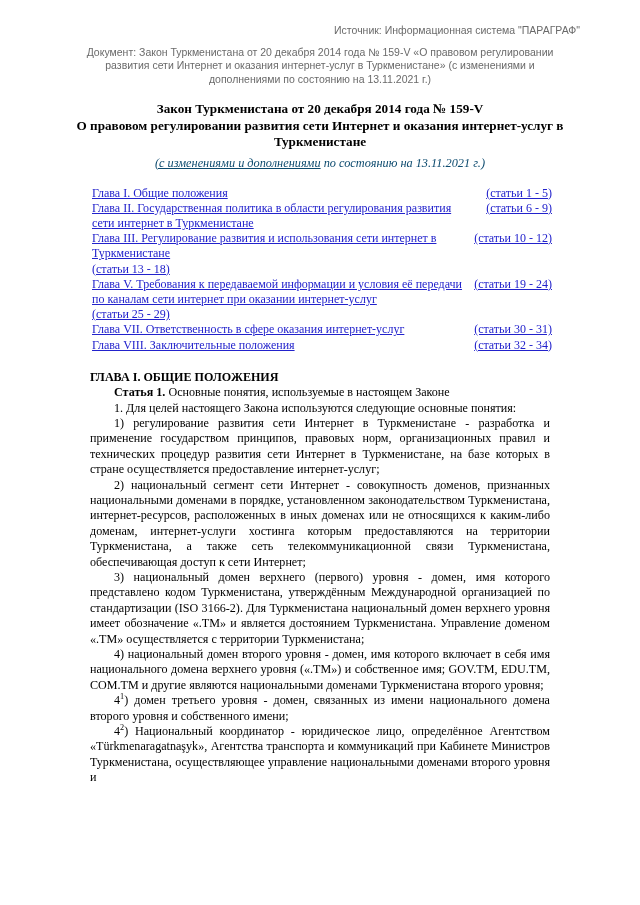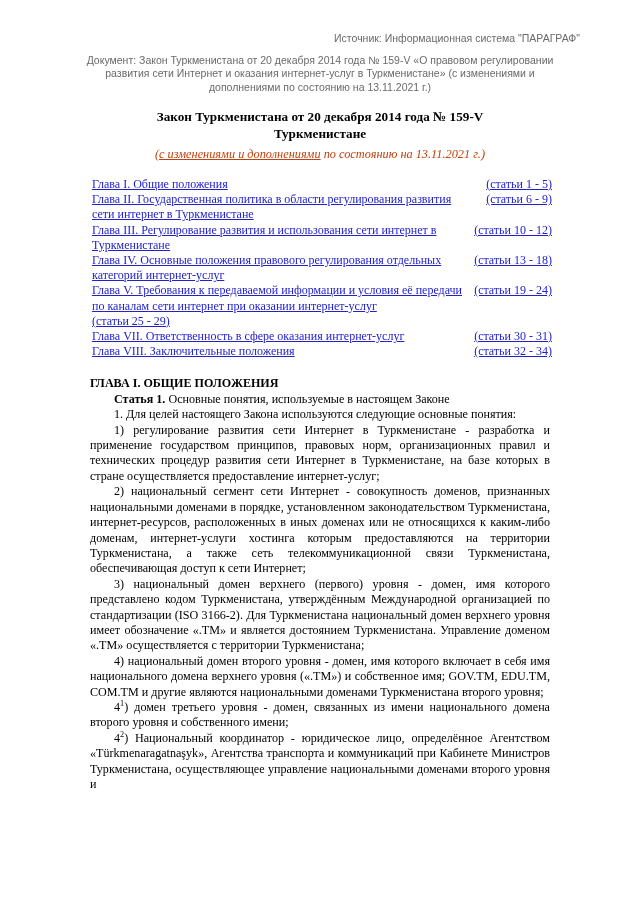--- a/index.html
+++ b/index.html
@@ -17,21 +17,21 @@
   .page {
     position: relative;
     width: 640px;
     height: 905px;
     box-sizing: border-box;
     padding: 0;
   }
 
   
   .doc-header {
-    padding: 32px 60px 0 60px;
+    padding: 24px 60px 0 60px;
     font-size: 10.5px;
     line-height: 13.5px;
     color: #6a6a6a;
     font-family: "Liberation Sans", "DejaVu Sans", sans-serif;
   }
   .source-line {
     text-align: right;
     margin-bottom: 8px;
     white-space: nowrap;
   }
@@ -45,21 +45,21 @@
     padding: 0 56px;
     text-align: center;
   }
   .title-block .t-line {
     font-weight: bold;
     font-size: 13.2px;
     line-height: 16.5px;
   }
   .amend-line {
     margin-top: 4px;
-    color: #c2410c;
+    color: #0c4a6e;
     font-style: italic;
     font-size: 12.3px;
     line-height: 16px;
   }
   .amend-line .lnk {
     text-decoration: underline;
   }
 
   
   .toc {
@@ -130,39 +130,39 @@
 
   <div class="doc-header">
     <div class="source-line">Источник: Информационная система "ПАРАГРАФ"</div>
     <div class="doc-line">Документ: Закон Туркменистана от 20 декабря 2014 года № 159-V «О правовом регулировании</div>
     <div class="doc-line">развития сети Интернет и оказания интернет-услуг в Туркменистане» (с изменениями и</div>
     <div class="doc-line">дополнениями по состоянию на 13.11.2021 г.)</div>
   </div>
 
   <div class="title-block">
     <div class="t-line">Закон Туркменистана от 20 декабря 2014 года № 159-V</div>
+    <div class="t-line">О правовом регулировании развития сети Интернет и оказания интернет-услуг в</div>
     <div class="t-line">Туркменистане</div>
     <div class="amend-line"><span class="lnk">(с изменениями и дополнениями</span><span> по состоянию на 13.11.2021 г.)</span></div>
   </div>
 
   <div class="toc">
     <div class="toc-row">
       <div class="toc-left"><span class="lk">Глава I. Общие положения</span></div>
       <div class="toc-right"><span class="lk">(статьи 1 - 5)</span></div>
     </div>
     <div class="toc-row">
       <div class="toc-left"><span class="lk">Глава II. Государственная политика в области регулирования развития сети интернет в Туркменистане</span></div>
       <div class="toc-right"><span class="lk">(статьи 6 - 9)</span></div>
     </div>
     <div class="toc-row">
       <div class="toc-left"><span class="lk">Глава III. Регулирование развития и использования сети интернет в Туркменистане</span></div>
       <div class="toc-right"><span class="lk">(статьи 10 - 12)</span></div>
     </div>
     <div class="toc-row">
-      <div class="toc-left"><span class="lk">Глава IV. Основные положения правового регулирования отдельных категорий интернет-услуг</span></div>
       <div class="toc-right"><span class="lk">(статьи 13 - 18)</span></div>
     </div>
     <div class="toc-row">
       <div class="toc-left"><span class="lk">Глава V. Требования к передаваемой информации и условия её передачи по каналам сети интернет при оказании интернет-услуг</span></div>
       <div class="toc-right"><span class="lk">(статьи 19 - 24)</span></div>
     </div>
     <div class="toc-row">
       <div class="toc-right"><span class="lk">(статьи 25 - 29)</span></div>
     </div>
     <div class="toc-row">

